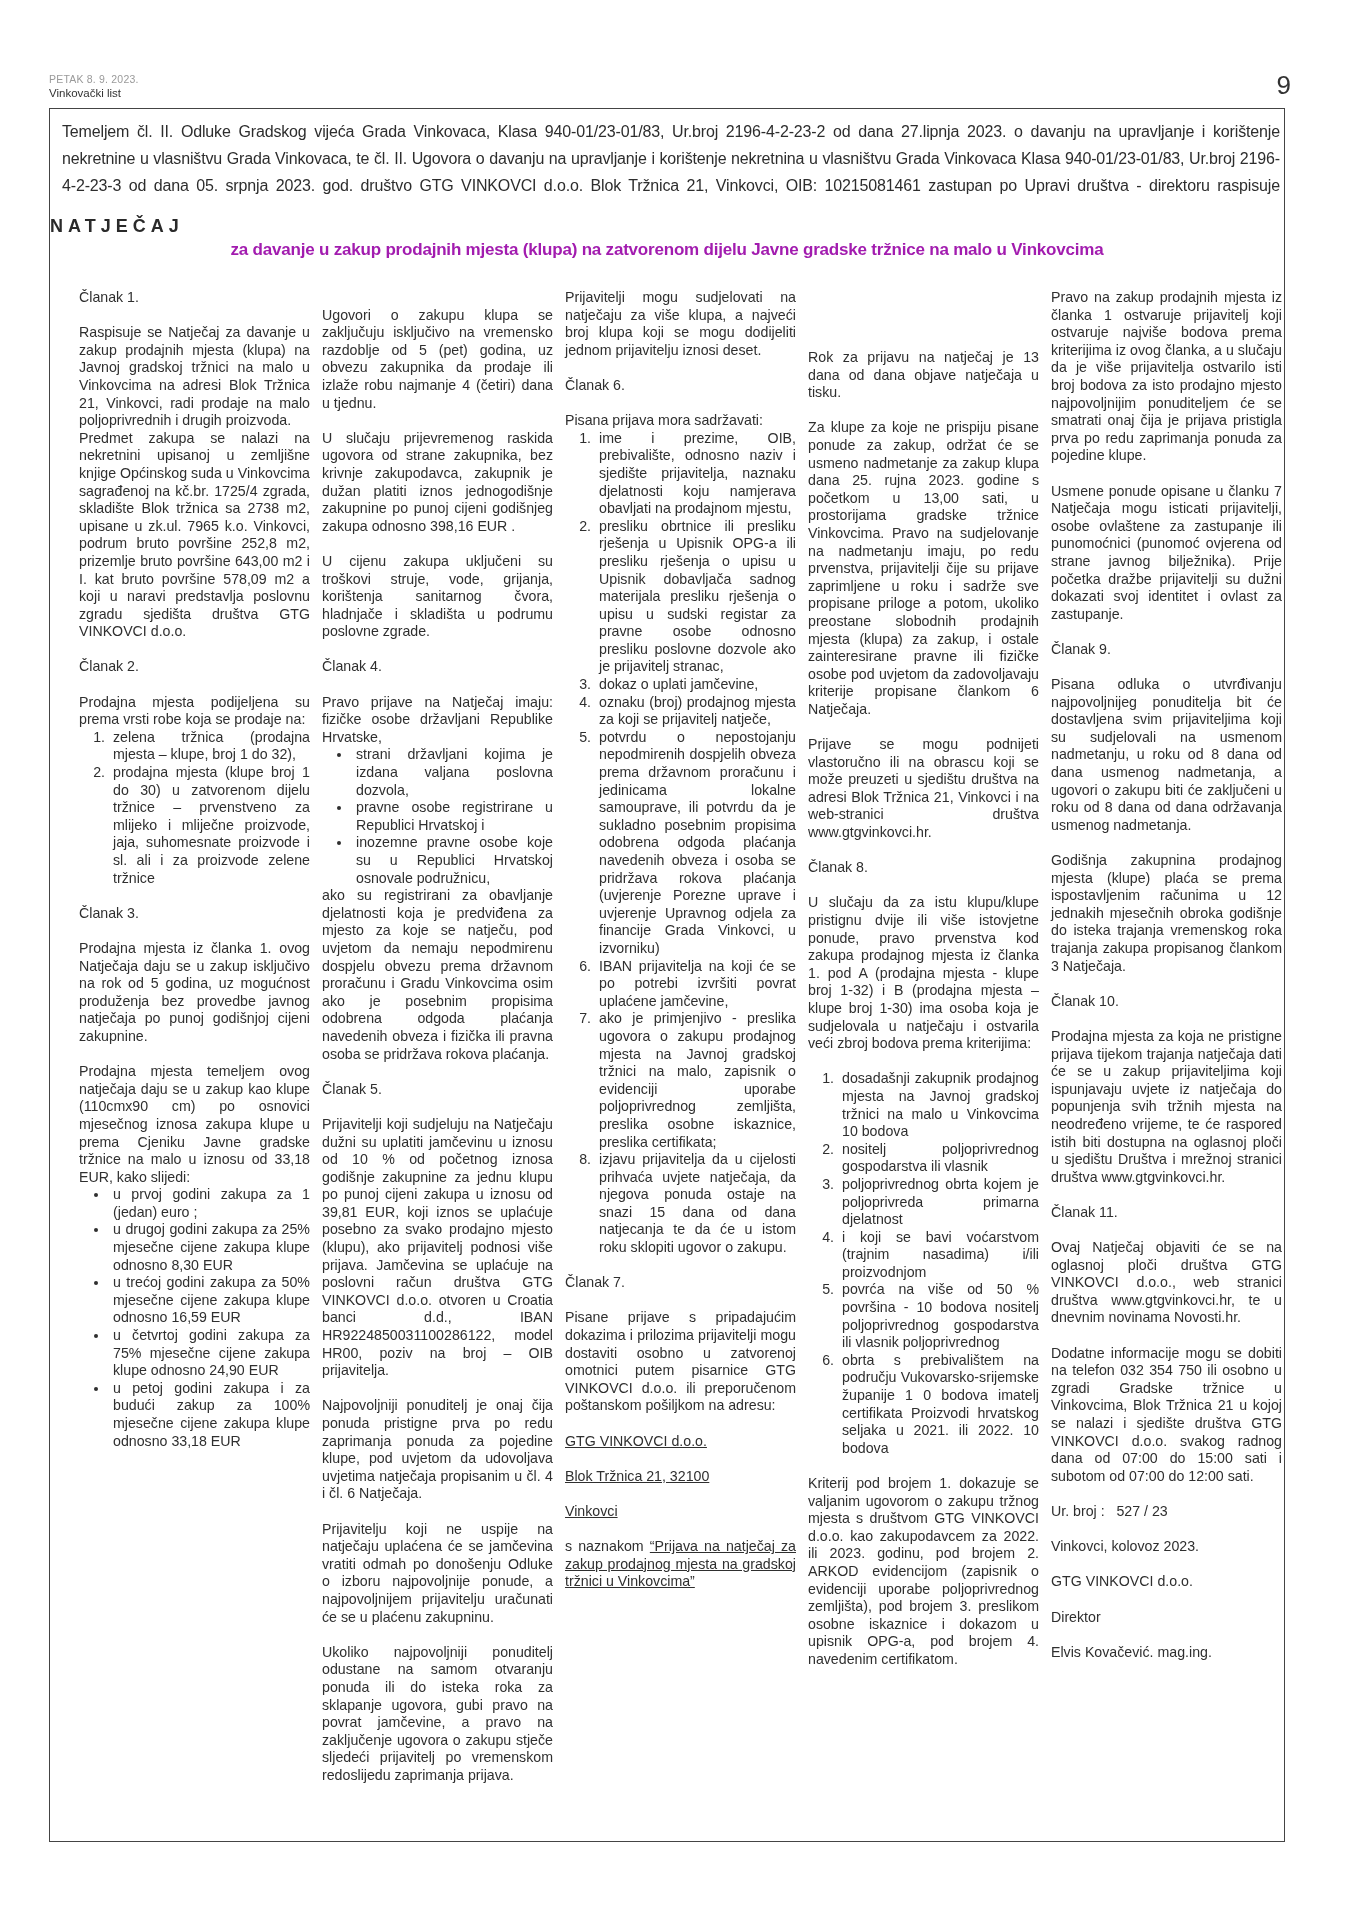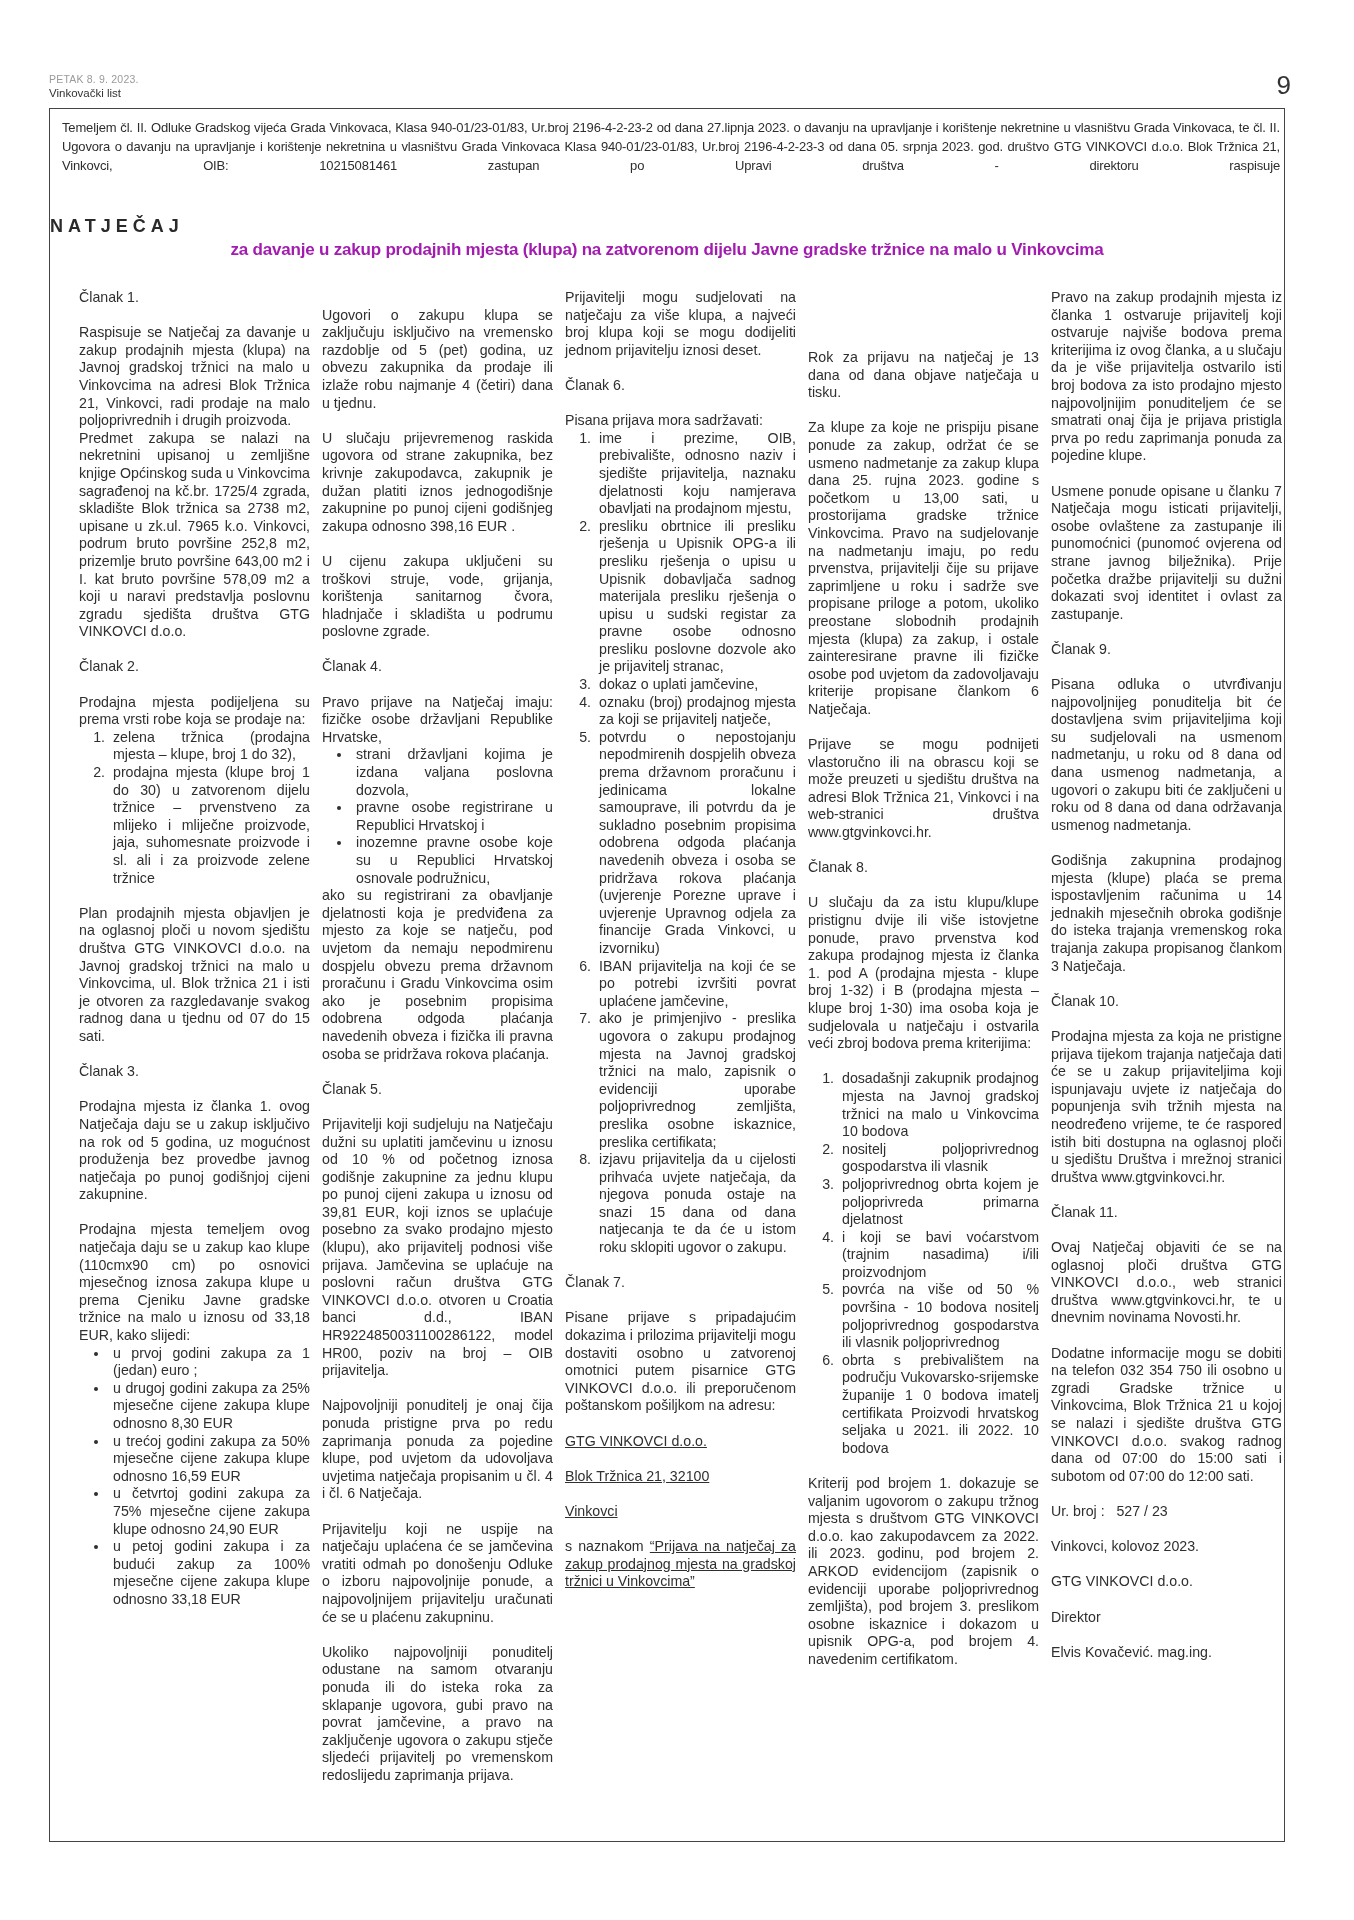--- a/index.html
+++ b/index.html
@@ -3,21 +3,21 @@
 <meta charset="utf-8">
 <style>
   html, body { margin: 0; padding: 0; background: #ffffff; }
   body { width: 1354px; height: 1920px; position: relative; overflow: hidden;
          font-family: "Liberation Sans", "DejaVu Sans", sans-serif; color: #2b2b2b; }
   .masthead-date { position: absolute; left: 49px; top: 73px; font-size: 10.5px; color: #9a9a9a; letter-spacing: 0.2px; }
   .masthead-paper { position: absolute; left: 49px; top: 87px; font-size: 11.5px; color: #333; }
   .page-number { position: absolute; right: 63px; top: 70px; font-size: 26px; font-weight: 300; color: #333; font-family: "Liberation Sans", sans-serif; }
   .notice-box { position: absolute; left: 49px; top: 108px; width: 1236px; height: 1734px;
                 border: 1.5px solid #444; box-sizing: border-box; }
-  .intro { position: absolute; left: 12px; right: 4px; top: 9px; font-size: 13px; line-height: 19px;
+  .intro { position: absolute; left: 12px; right: 4px; top: 9px; font-size: 16px; line-height: 27px;
            text-align: justify; text-align-last: justify; color: #2d2d2d; letter-spacing: -0.15px; }
   .intro p { margin: 0; text-align: justify; }
   .title { position: absolute; left: 0; right: 0; top: 107px; text-align: left; font-weight: bold;
            font-size: 18px; letter-spacing: 5px; color: #2a2a2a; }
   .subtitle { position: absolute; left: 0; right: 0; top: 131px; text-align: center; font-weight: bold;
               font-size: 17px; color: #a21caf; letter-spacing: -0.2px; }
   .columns { position: absolute; left: 29px; top: 180px; width: 1210px; height: 1540px; display: flex; gap: 12px; }
   .col { width: 231px; font-size: 14.2px; line-height: 17.6px; color: #2f2f2f; }
   .col p { margin: 0 0 17.6px 0; text-align: justify; }
   .col p.tight { margin-bottom: 0; }
@@ -49,21 +49,20 @@
     <div class="col">
       <p class="clanak">Članak 1.</p>
       <p class="tight">Raspisuje se Natječaj za davanje u zakup prodajnih mjesta (klupa) na Javnoj gradskoj tržnici na malo u Vinkovcima na adresi Blok Tržnica 21, Vinkovci, radi prodaje na malo poljoprivrednih i drugih proizvoda.</p>
       <p>Predmet zakupa se nalazi na nekretnini upisanoj u zemljišne knjige Općinskog suda u Vinkovcima sagrađenoj na kč.br. 1725/4 zgrada, skladište Blok tržnica sa 2738 m2, upisane u zk.ul. 7965 k.o. Vinkovci, podrum bruto površine 252,8 m2, prizemlje bruto površine 643,00 m2 i I. kat bruto površine 578,09 m2 a koji u naravi predstavlja poslovnu zgradu sjedišta društva GTG VINKOVCI d.o.o.</p>
       <p class="clanak">Članak 2.</p>
       <p class="tight">Prodajna mjesta podijeljena su prema vrsti robe koja se prodaje na:</p>
       <ol class="num">
         <li>zelena tržnica (prodajna mjesta – klupe, broj 1 do 32),</li>
         <li>prodajna mjesta (klupe broj 1 do 30) u zatvorenom dijelu tržnice – prvenstveno za mlijeko i mliječne proizvode, jaja, suhomesnate proizvode i sl. ali i za proizvode zelene tržnice</li>
       </ol>
-      <p>Plan prodajnih mjesta objavljen je na oglasnoj ploči u novom sjedištu društva GTG VINKOVCI d.o.o. na Javnoj gradskoj tržnici na malo u Vinkovcima, ul. Blok tržnica 21 i isti je otvoren za razgledavanje svakog radnog dana u tjednu od 07 do 15 sati.</p>
       <p class="clanak">Članak 3.</p>
       <p>Prodajna mjesta iz članka 1. ovog Natječaja daju se u zakup isključivo na rok od 5 godina, uz mogućnost produženja bez provedbe javnog natječaja po punoj godišnjoj cijeni zakupnine.</p>
       <p class="tight">Prodajna mjesta temeljem ovog natječaja daju se u zakup kao klupe (110cmx90 cm) po osnovici mjesečnog iznosa zakupa klupe u prema Cjeniku Javne gradske tržnice na malo u iznosu od 33,18 EUR, kako slijedi:</p>
       <ul class="bul tight">
         <li>u prvoj godini zakupa za 1 (jedan) euro ;</li>
         <li>u drugoj godini zakupa za 25% mjesečne cijene zakupa klupe odnosno 8,30 EUR</li>
         <li>u trećoj godini zakupa za 50% mjesečne cijene zakupa klupe odnosno 16,59 EUR</li>
         <li>u četvrtoj godini zakupa za 75% mjesečne cijene zakupa klupe odnosno 24,90 EUR</li>
         <li>u petoj godini zakupa i za budući zakup za 100% mjesečne cijene zakupa klupe odnosno 33,18 EUR</li>
       </ul>
@@ -125,21 +124,21 @@
         <li>obrta s prebivalištem na području Vukovarsko-srijemske županije 1 0 bodova imatelj certifikata Proizvodi hrvatskog seljaka u 2021. ili 2022. 10 bodova</li>
       </ol>
       <p class="tight">Kriterij pod brojem 1. dokazuje se valjanim ugovorom o zakupu tržnog mjesta s društvom GTG VINKOVCI d.o.o. kao zakupodavcem za 2022. ili 2023. godinu, pod brojem 2. ARKOD evidencijom (zapisnik o evidenciji uporabe poljoprivrednog zemljišta), pod brojem 3. preslikom osobne iskaznice i dokazom u upisnik OPG-a, pod brojem 4. navedenim certifikatom.</p>
     </div>
 
     <div class="col">
       <p>Pravo na zakup prodajnih mjesta iz članka 1 ostvaruje prijavitelj koji ostvaruje najviše bodova prema kriterijima iz ovog članka, a u slučaju da je više prijavitelja ostvarilo isti broj bodova za isto prodajno mjesto najpovoljnijim ponuditeljem će se smatrati onaj čija je prijava pristigla prva po redu zaprimanja ponuda za pojedine klupe.</p>
       <p>Usmene ponude opisane u članku 7 Natječaja mogu isticati prijavitelji, osobe ovlaštene za zastupanje ili punomoćnici (punomoć ovjerena od strane javnog bilježnika). Prije početka dražbe prijavitelji su dužni dokazati svoj identitet i ovlast za zastupanje.</p>
       <p class="clanak">Članak 9.</p>
       <p>Pisana odluka o utvrđivanju najpovoljnijeg ponuditelja bit će dostavljena svim prijaviteljima koji su sudjelovali na usmenom nadmetanju, u roku od 8 dana od dana usmenog nadmetanja, a ugovori o zakupu biti će zaključeni u roku od 8 dana od dana održavanja usmenog nadmetanja.</p>
-      <p>Godišnja zakupnina prodajnog mjesta (klupe) plaća se prema ispostavljenim računima u 14 jednakih mjesečnih obroka godišnje do isteka trajanja vremenskog roka trajanja zakupa propisanog člankom 3 Natječaja.</p>
+      <p>Godišnja zakupnina prodajnog mjesta (klupe) plaća se prema ispostavljenim računima u 12 jednakih mjesečnih obroka godišnje do isteka trajanja vremenskog roka trajanja zakupa propisanog člankom 3 Natječaja.</p>
       <p class="clanak">Članak 10.</p>
       <p>Prodajna mjesta za koja ne pristigne prijava tijekom trajanja natječaja dati će se u zakup prijaviteljima koji ispunjavaju uvjete iz natječaja do popunjenja svih tržnih mjesta na neodređeno vrijeme, te će raspored istih biti dostupna na oglasnoj ploči u sjedištu Društva i mrežnoj stranici društva www.gtgvinkovci.hr.</p>
       <p class="clanak">Članak 11.</p>
       <p>Ovaj Natječaj objaviti će se na oglasnoj ploči društva GTG VINKOVCI d.o.o., web stranici društva www.gtgvinkovci.hr, te u dnevnim novinama Novosti.hr.</p>
       <p>Dodatne informacije mogu se dobiti na telefon 032 354 750 ili osobno u zgradi Gradske tržnice u Vinkovcima, Blok Tržnica 21 u kojoj se nalazi i sjedište društva GTG VINKOVCI d.o.o. svakog radnog dana od 07:00 do 15:00 sati i subotom od 07:00 do 12:00 sati.</p>
       <p style="white-space:pre">Ur. broj :   527 / 23</p>
       <p class="sig">Vinkovci, kolovoz 2023.</p>
       <p class="sig">GTG VINKOVCI d.o.o.</p>
       <p class="sig">Direktor</p>
       <p class="sig">Elvis Kovačević. mag.ing.</p>

